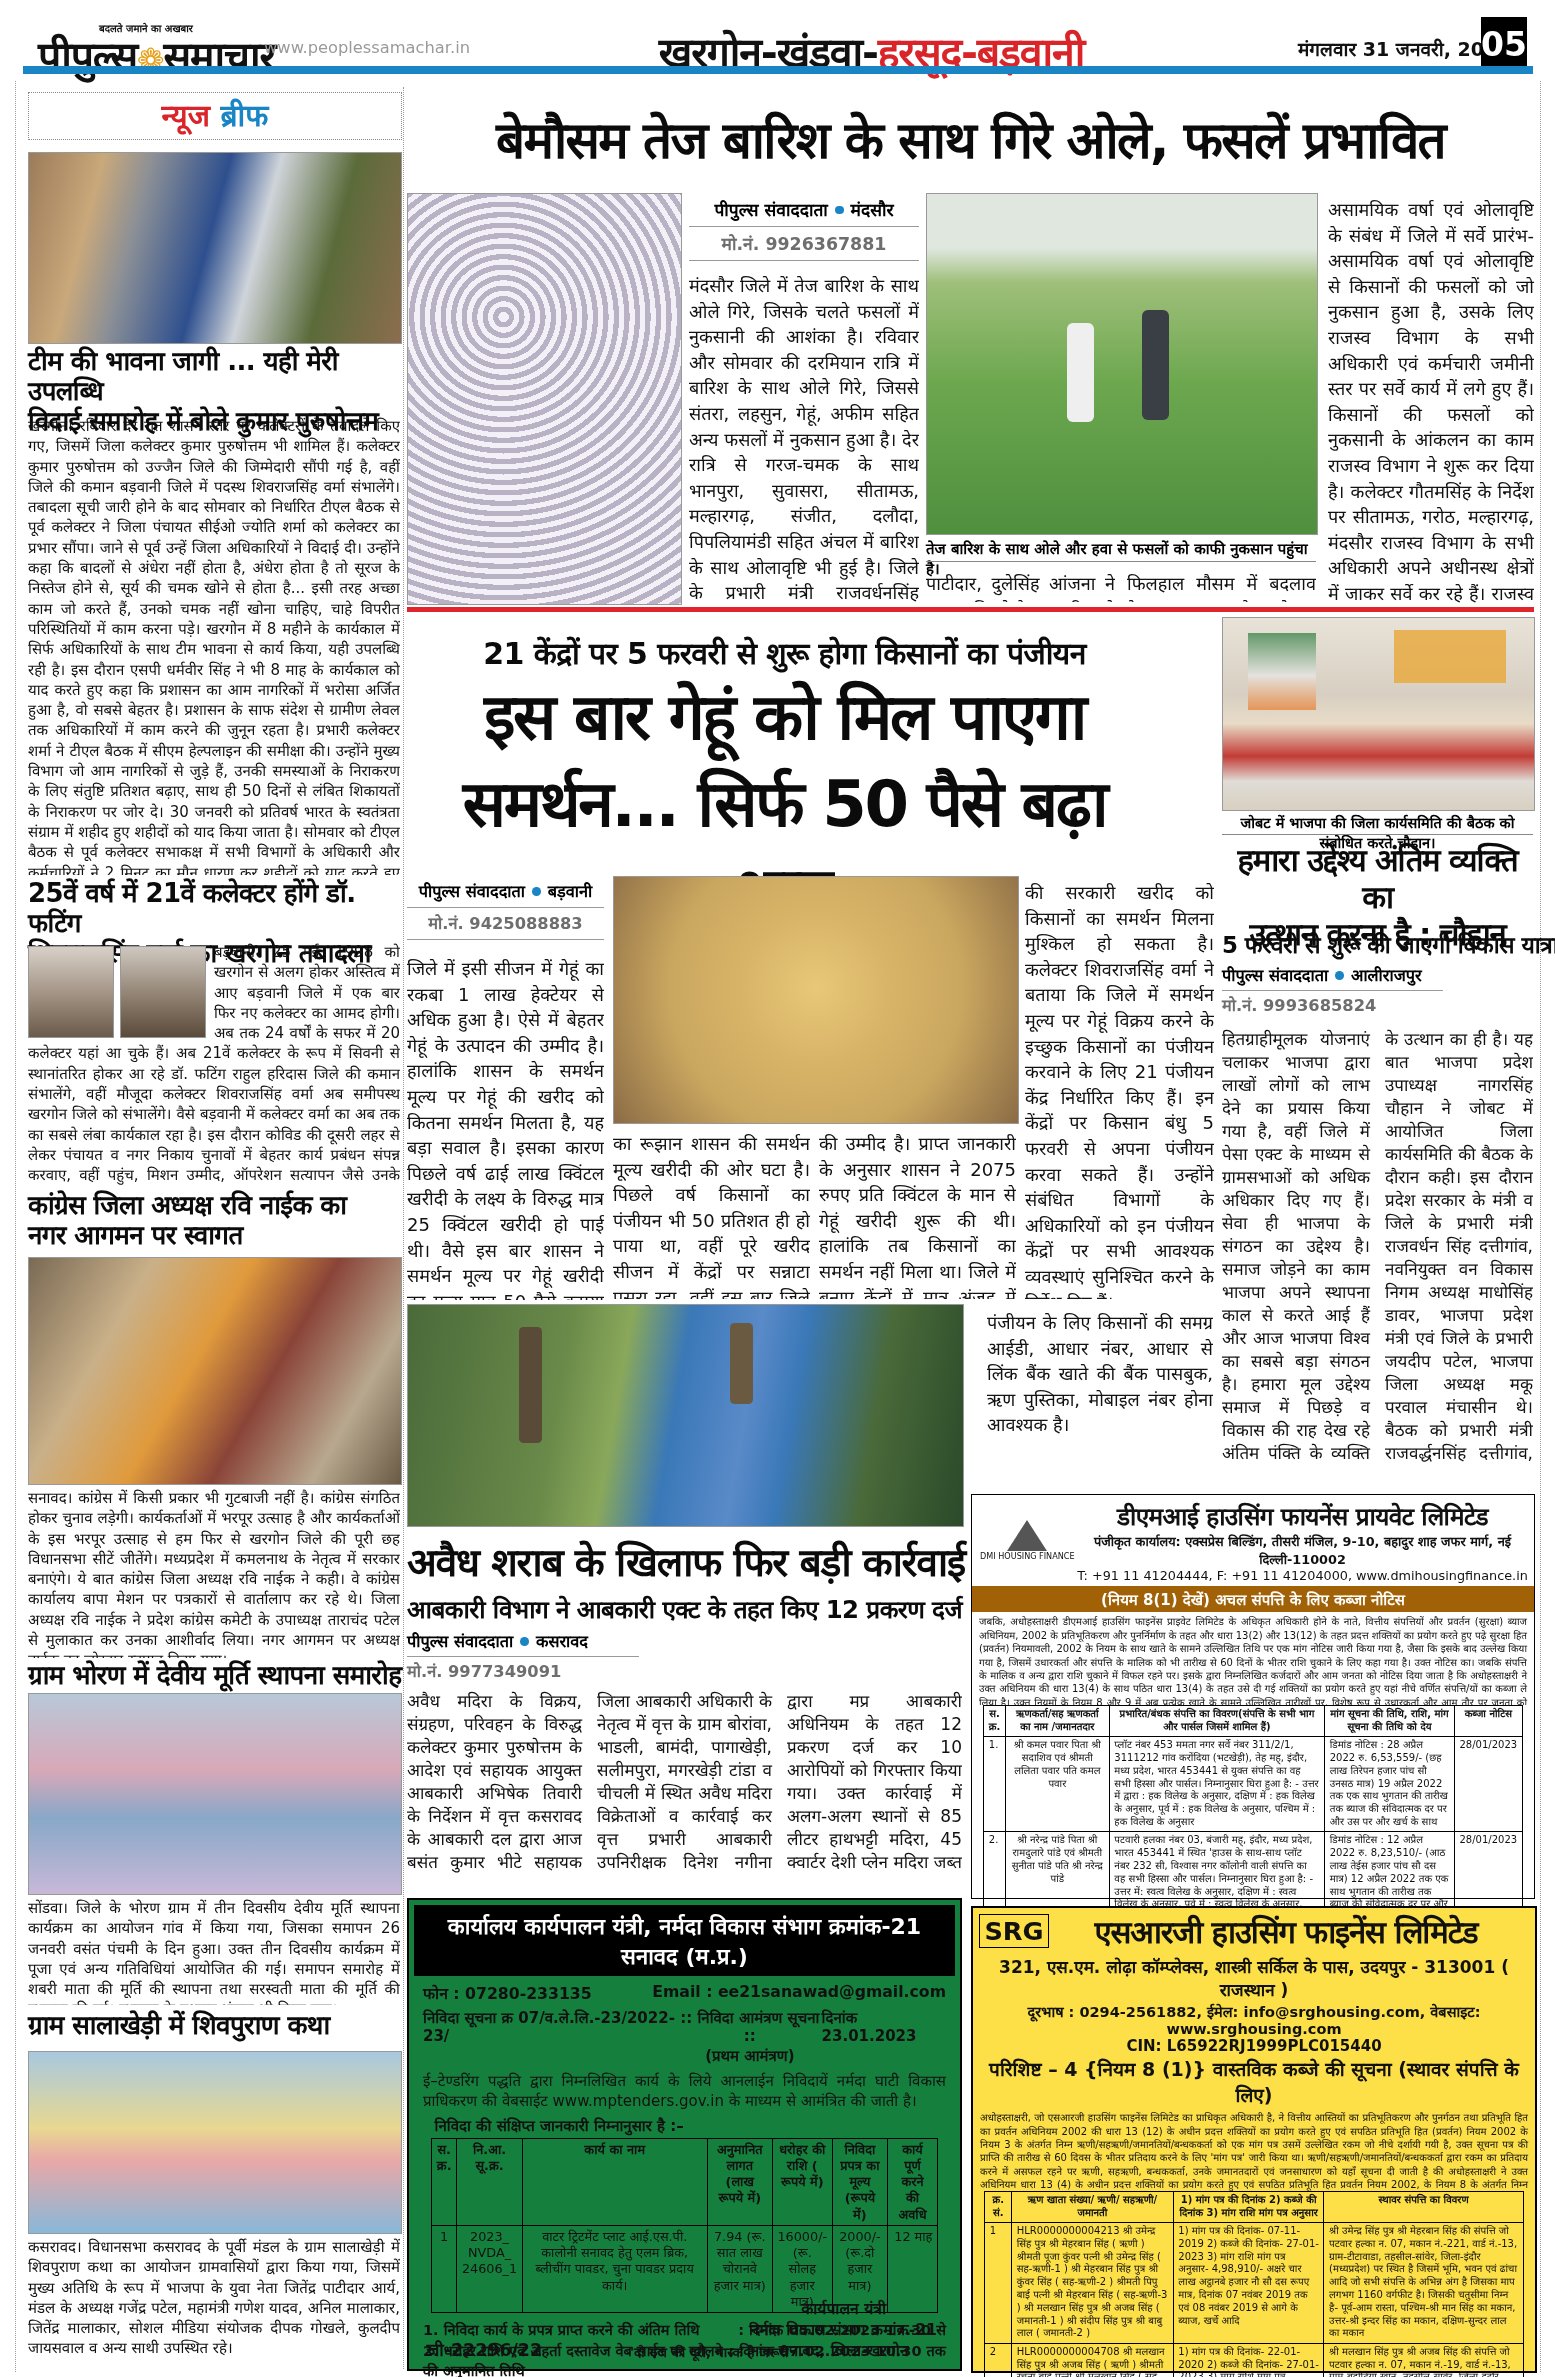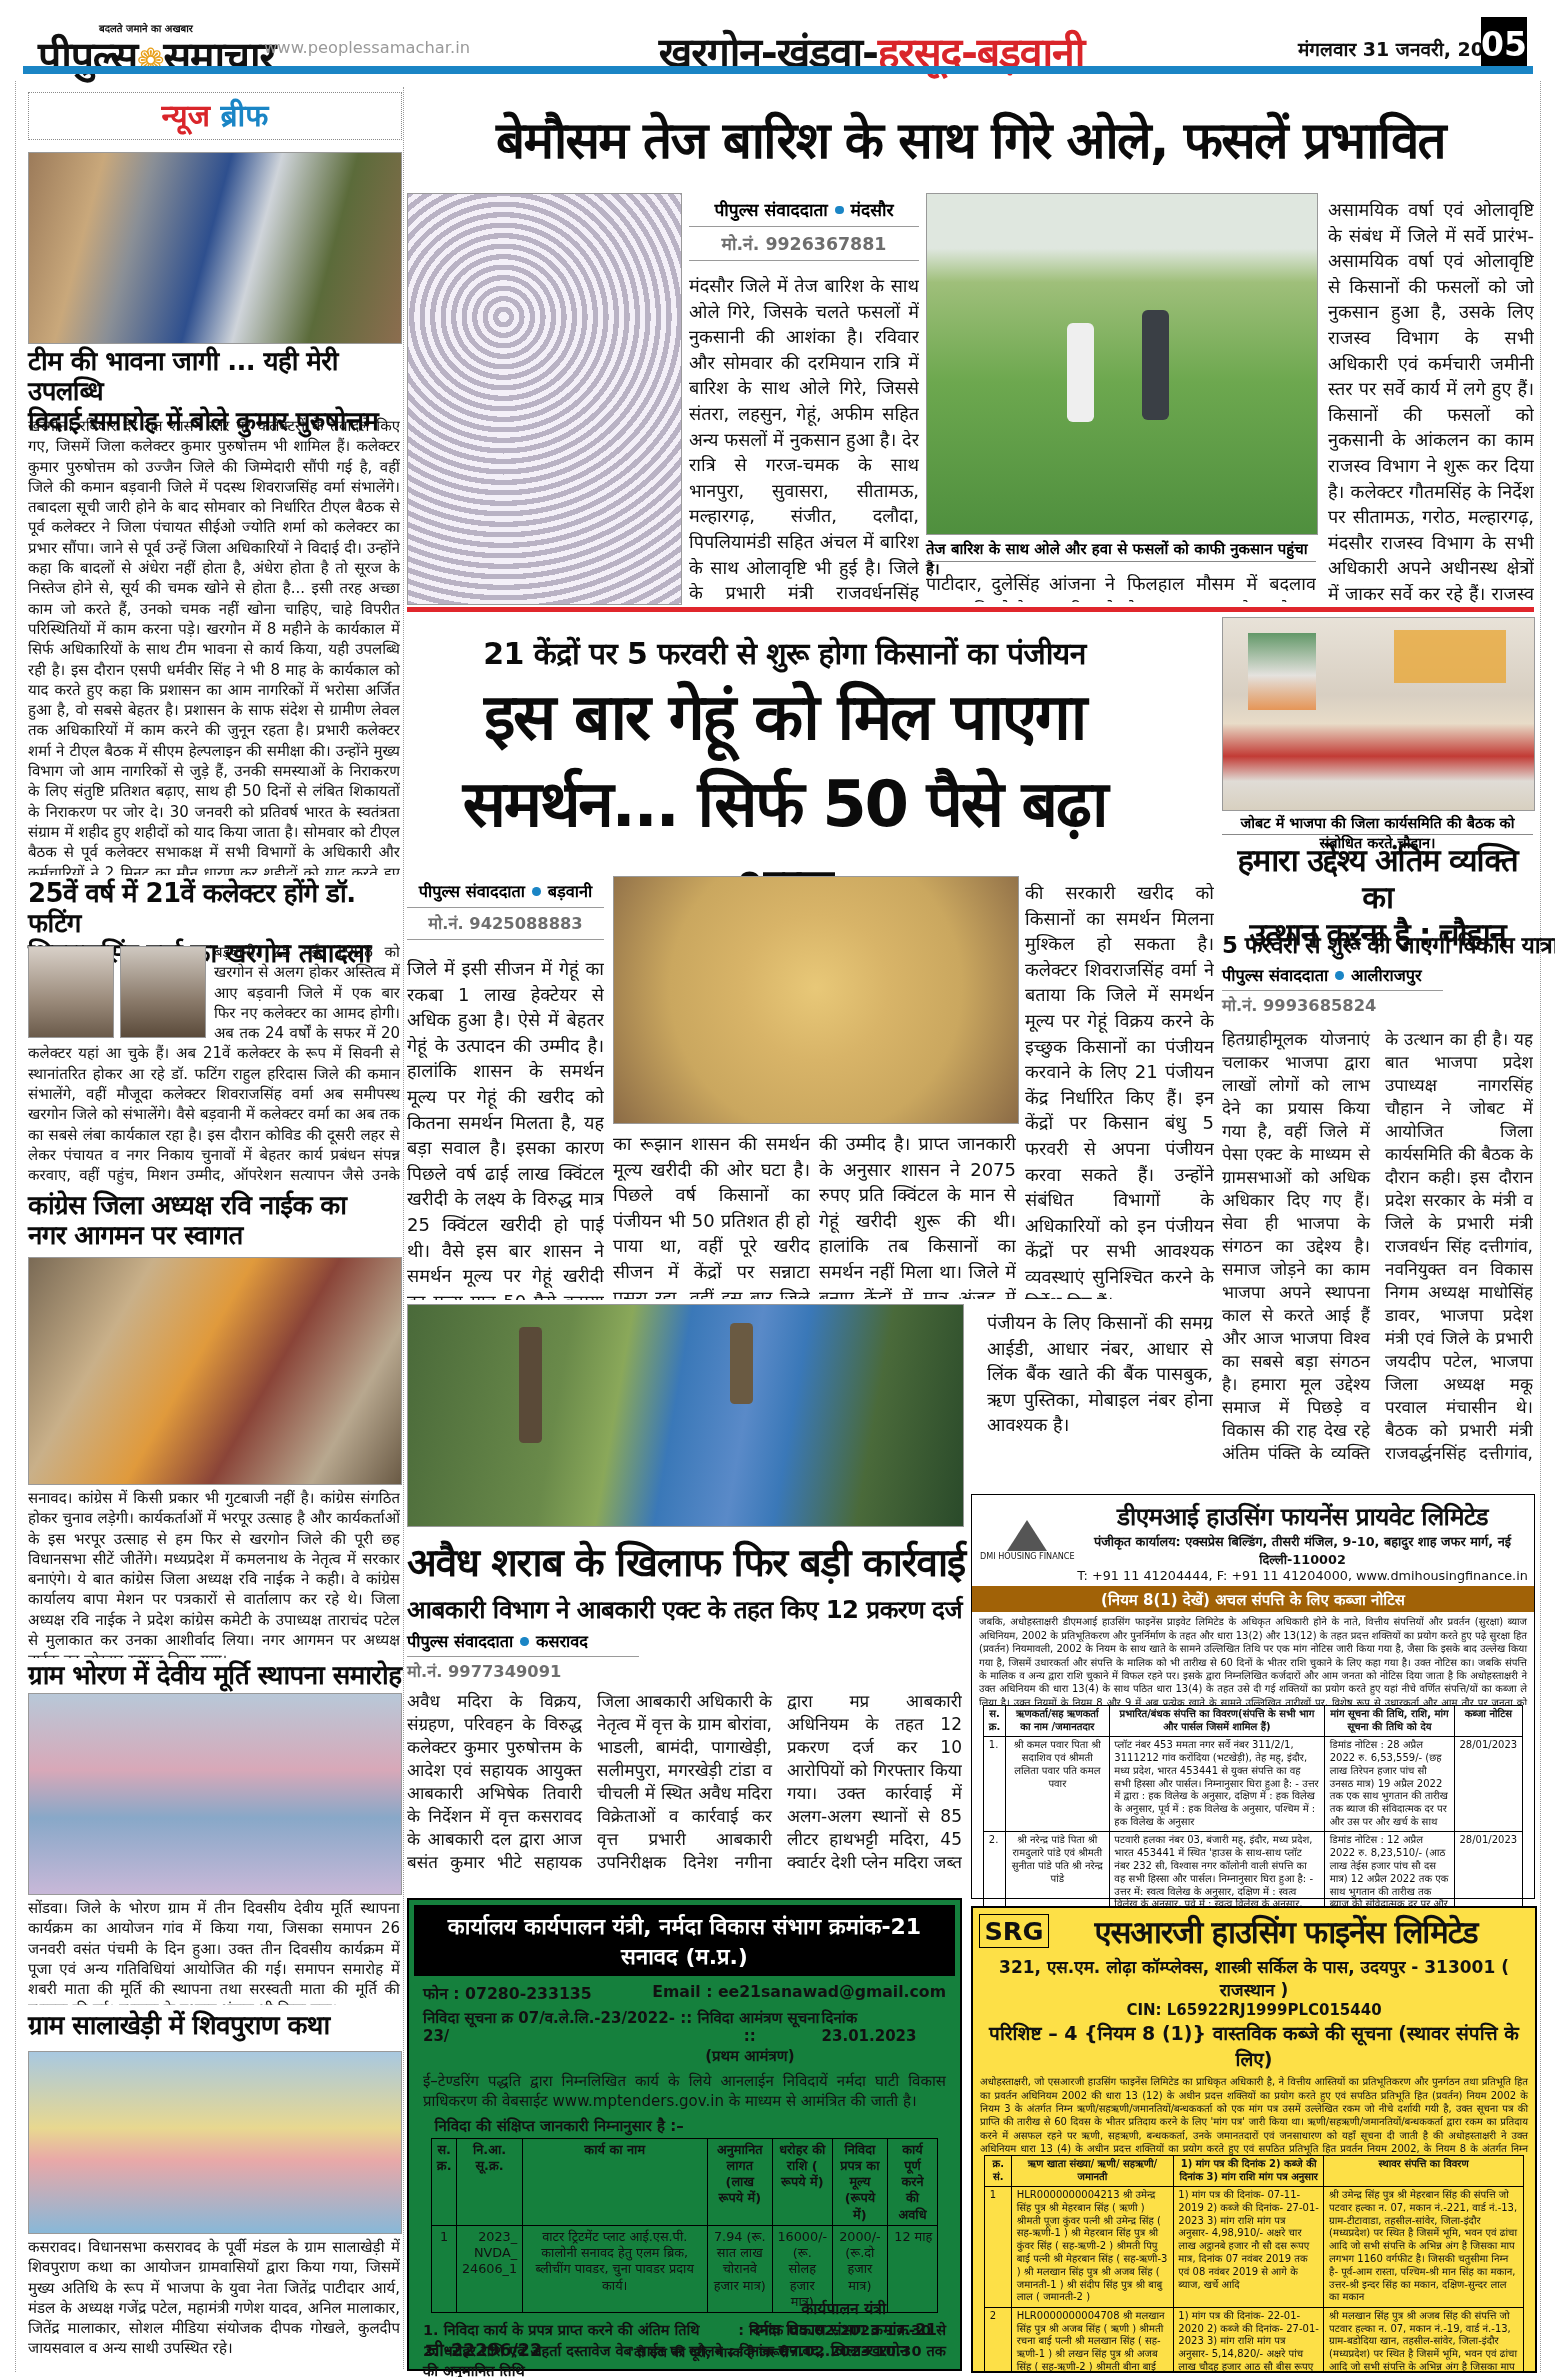--- a/index.html
+++ b/index.html
@@ -180,21 +180,21 @@
         <th style="width:5%;">स. क्र.</th>
         <th style="width:12%;">नि.आ. सू.क्र.</th>
         <th style="width:38%;">कार्य का नाम</th>
         <th style="width:13%;">अनुमानित लागत (लाख रूपये में)</th>
         <th style="width:11%;">धरोहर की राशि ( रूपये में)</th>
         <th style="width:11%;">निविदा प्रपत्र का मूल्य (रूपये में)</th>
         <th style="width:10%;">कार्य पूर्ण करने की अवधि</th>
       </tr>
       <tr>
         <td style="text-align:center;">1</td>
-        <td style="text-align:right;">2023_ NVDA_ 24606_1</td>
+        <td style="text-align:center;">2023_ NVDA_ 24606_1</td>
         <td style="text-align:center;">वाटर ट्रिटमेंट प्लाट आई.एस.पी. कालोनी सनावद हेतु एलम ब्रिक, ब्लीचींग पावडर, चुना पावडर प्रदाय कार्य।</td>
         <td style="text-align:center;">7.94 (रू. सात लाख चोरानवे हजार मात्र)</td>
         <td style="text-align:center;">16000/- (रू. सोलह हजार मात्र)</td>
         <td style="text-align:center;">2000/- (रू.दो हजार मात्र)</td>
         <td style="text-align:right;">12 माह</td>
       </tr>
     </tbody>
       </table>
     <div style="display:flex;justify-content:space-between;padding:5.8px 14px 0 14px;font-size:14.5px;font-weight:700;">
       <span>1.  निविदा कार्य के प्रपत्र प्राप्त करने की अंतिम तिथि</span>
@@ -262,20 +262,21 @@
   </div>
 
   <div class="abs" style="left:971px;top:1906px;width:562px;height:463px;border:2.3px solid #000;background:#fde047;">
     <div style="display:flex;align-items:center;padding:2.3px 5.8px;">
       <div style="width:64px;text-align:center;">
         <div style="font-size:25.6px;font-weight:800;border:1.7px solid #000;padding:1.2px 4.6px;display:inline-block;">SRG</div>
       </div>
       <div style="flex:1;text-align:center;font-size:31px;font-weight:800;letter-spacing:-1.2px;">एसआरजी हाउसिंग फाइनेंस लिमिटेड</div>
     </div>
     <div style="text-align:center;font-size:17px;font-weight:700;">321, एस.एम. लोढ़ा कॉम्प्लेक्स, शास्त्री सर्किल के पास, उदयपुर - 313001 ( राजस्थान )</div>
+    <div style="text-align:center;font-size:14.5px;font-weight:700;">दूरभाष : 0294-2561882, ईमेल: info@srghousing.com, वेबसाइट: www.srghousing.com</div>
     <div style="text-align:center;font-size:15px;font-weight:700;">CIN: L65922RJ1999PLC015440</div>
     <div style="text-align:center;font-size:19px;font-weight:800;padding:1.2px 0;">परिशिष्ट – 4 {नियम 8 (1)} वास्तविक कब्जे की सूचना (स्थावर संपत्ति के लिए)</div>
     <div class="small-legal clip" style="padding:2.3px 7px;height:77px;">अधोहस्ताक्षरी, जो एसआरजी हाउसिंग फाइनेंस लिमिटेड का प्राधिकृत अधिकारी है, ने वित्तीय आस्तियों का प्रतिभूतिकरण और पुनर्गठन तथा प्रतिभूति हित का प्रवर्तन अधिनियम 2002 की धारा 13 (12) के अधीन प्रदत्त शक्तियों का प्रयोग करते हुए एवं सपठित प्रतिभूति हित (प्रवर्तन) नियम 2002 के नियम 3 के अंतर्गत निम्न ऋणी/सहऋणी/जमानतियों/बन्धककर्ता को एक मांग पत्र उसमें उल्लेखित रकम जो नीचे दर्शायी गयी है, उक्त सूचना पत्र की प्राप्ति की तारीख से 60 दिवस के भीतर प्रतिदाय करने के लिए 'मांग पत्र' जारी किया था। ऋणी/सहऋणी/जमानतियों/बन्धककर्ता द्वारा रकम का प्रतिदाय करने में असफल रहने पर ऋणी, सहऋणी, बन्धककर्ता, उनके जमानतदारों एवं जनसाधारण को यहाँ सूचना दी जाती है की अधोहस्ताक्षरी ने उक्त अधिनियम धारा 13 (4) के अधीन प्रदत्त शक्तियों का प्रयोग करते हुए एवं सपठित प्रतिभूति हित प्रवर्तन नियम 2002, के नियम 8 के अंतर्गत निम्न संपत्तियों का वास्तविक कब्जा उल्लेखित दिनांक को ले लिया है। ऋणी सहऋणी, बन्धककर्ता व जमानतदारों को विशिष्ट रूप से एवं जनसाधारण को सामान्य रूप से इसके द्वारा सावधान किया जाता है की वह नीचे वर्णित संपत्तियों के सम्बन्ध में कोई व्यवहार नही करे। इन संपत्तियों के सबंध में किया गया कोई भी व्यवहार नीचे मांग पत्र में वर्णित रकम और मांग पत्र की दिनांक से आगे के ब्याज, खर्चों, अन्य खर्चों आदि के लिए एसआरजी हाउसिंग फाइनेंस लिमिटेड 321, एस.एम. लोढ़ा कॉम्प्लेक्स, शास्त्री सर्किल के पास, उदयपुर-313001 ( राजस्थान ) के प्रभार के अधीन होगा। अधोहस्ताक्षरी उक्त अधिनियम की धारा 13 की उपधारा ( 8 ) के अंतर्गत सुरक्षित ( सिक्योर्ड ) प्रतिभूति के उन्मोचन के लिए उपलब्ध समय के प्रावधानों की ओर ऋणी, सहऋणी, बन्धककर्ता व उनके जमानतदारों का ध्यान आकृष्ट करता है।</div>
     <div class="clip" style="height:217px;">
       <table class="adtable" style="width:96%;margin:0 auto;font-size:10px;line-height:12.8px;">
         <tbody>
             <tr>
           <th style="width:5%;">क्र. सं.</th>
           <th style="width:30%;">ऋण खाता संख्या/ ऋणी/ सहऋणी/ जमानती</th>
           <th style="width:28%;">1) मांग पत्र की दिनांक  2) कब्जे की दिनांक  3) मांग राशि मांग पत्र अनुसार</th>

